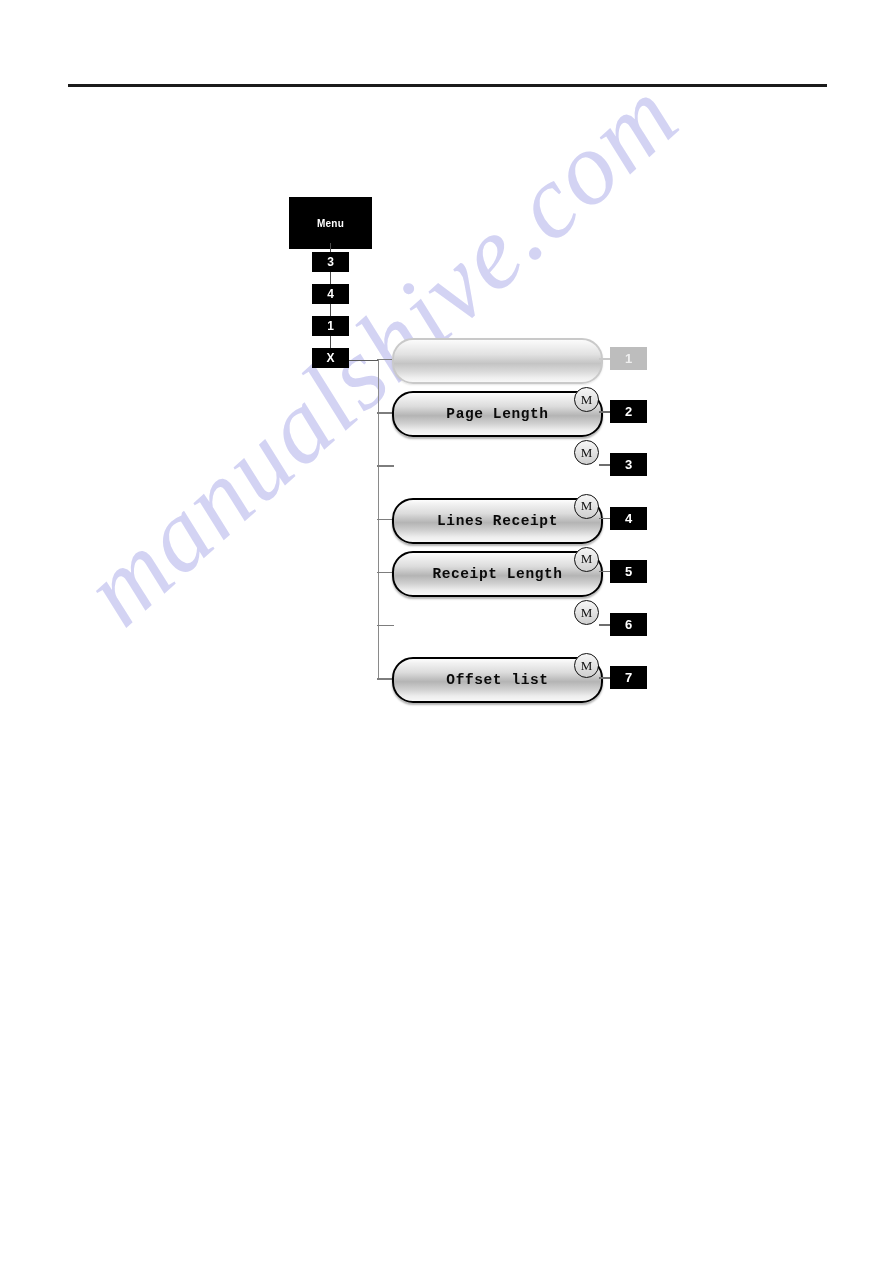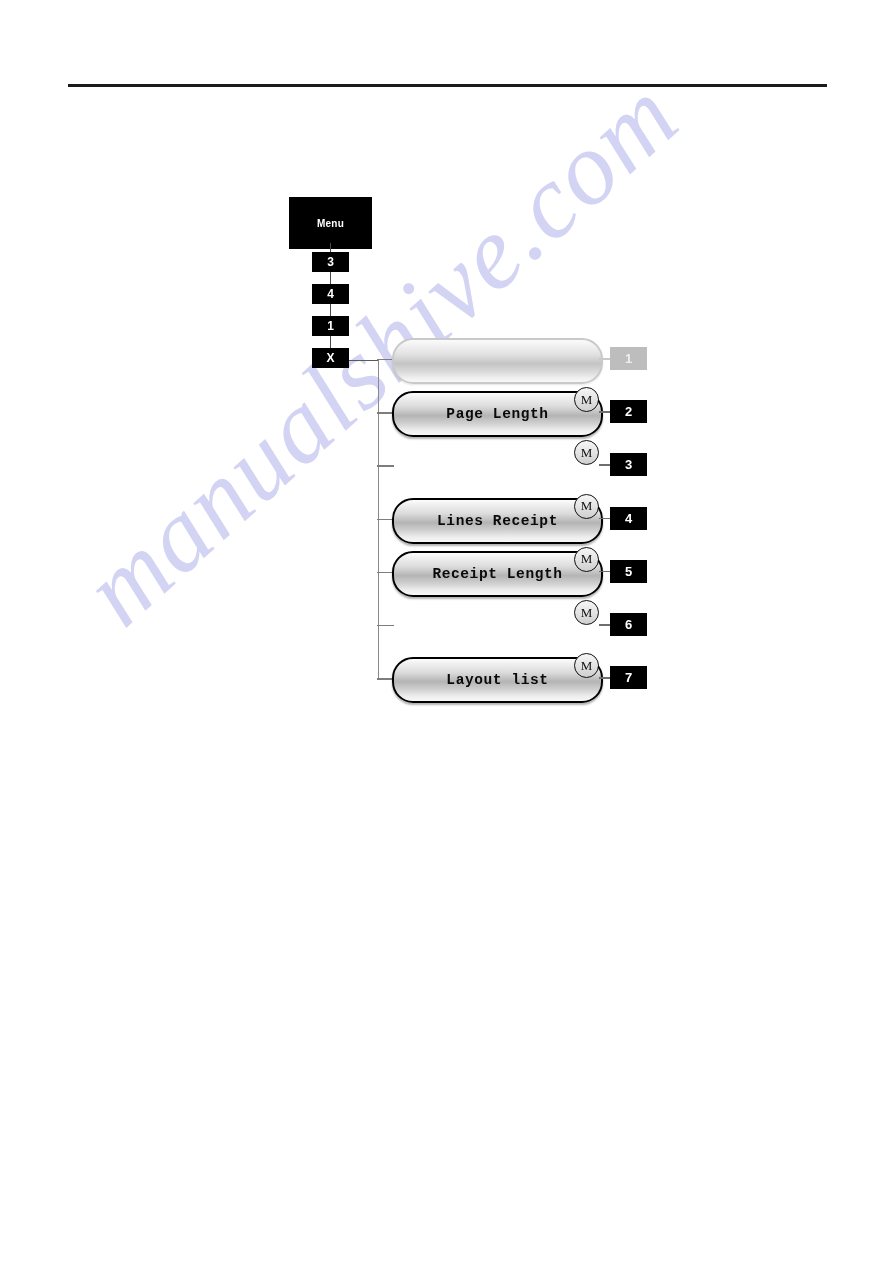--- a/index.html
+++ b/index.html
@@ -319,21 +319,21 @@
         </div>
         <div class="branch" style="top: 625px;"></div>
         <div class="row" style="top: 604px;">
           <div class="m-badge">M</div>
           <div class="tail"></div>
           <div class="num-badge">6</div>
         </div>
         <div class="branch" style="top: 678.2px;"></div>
         <div class="row" style="top: 657.2px;">
           <div class="pill">
-            <span class="pill-label">Layout list</span>
+            <span class="pill-label">Offset list</span>
           </div>
           <div class="m-badge">M</div>
           <div class="tail"></div>
           <div class="num-badge">7</div>
         </div>
       </div>
 
   </div>
 </div>
 

